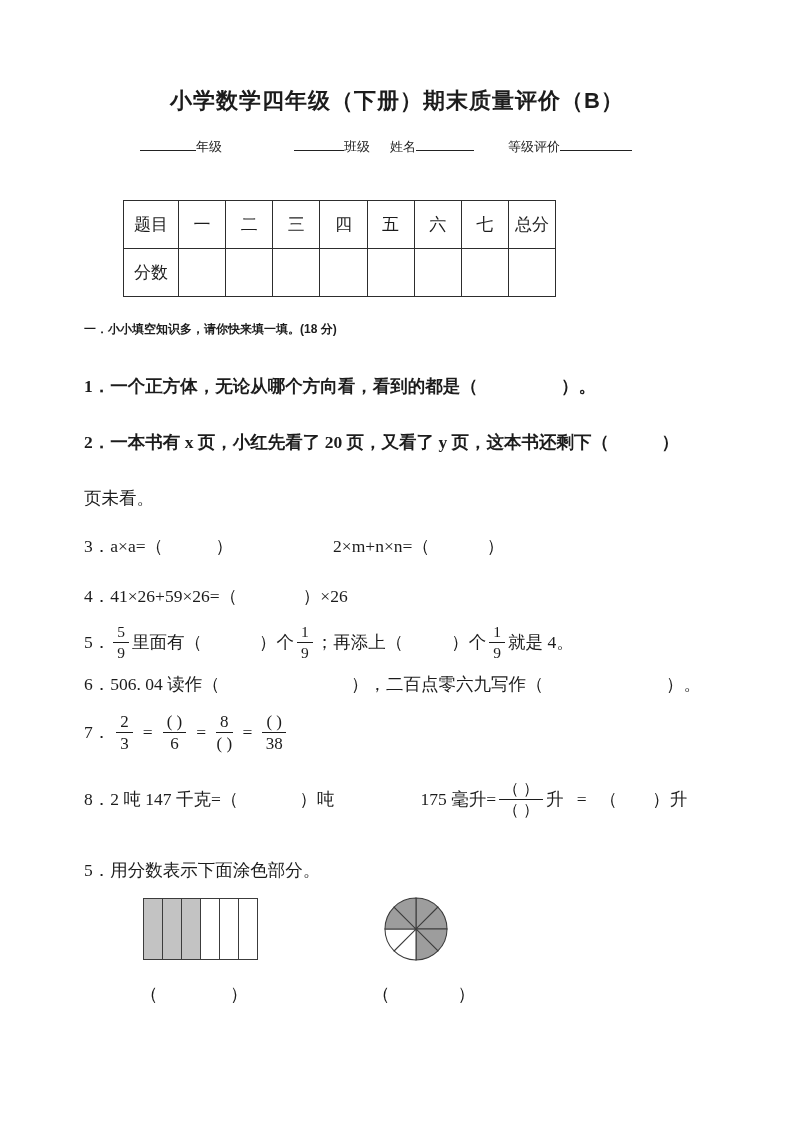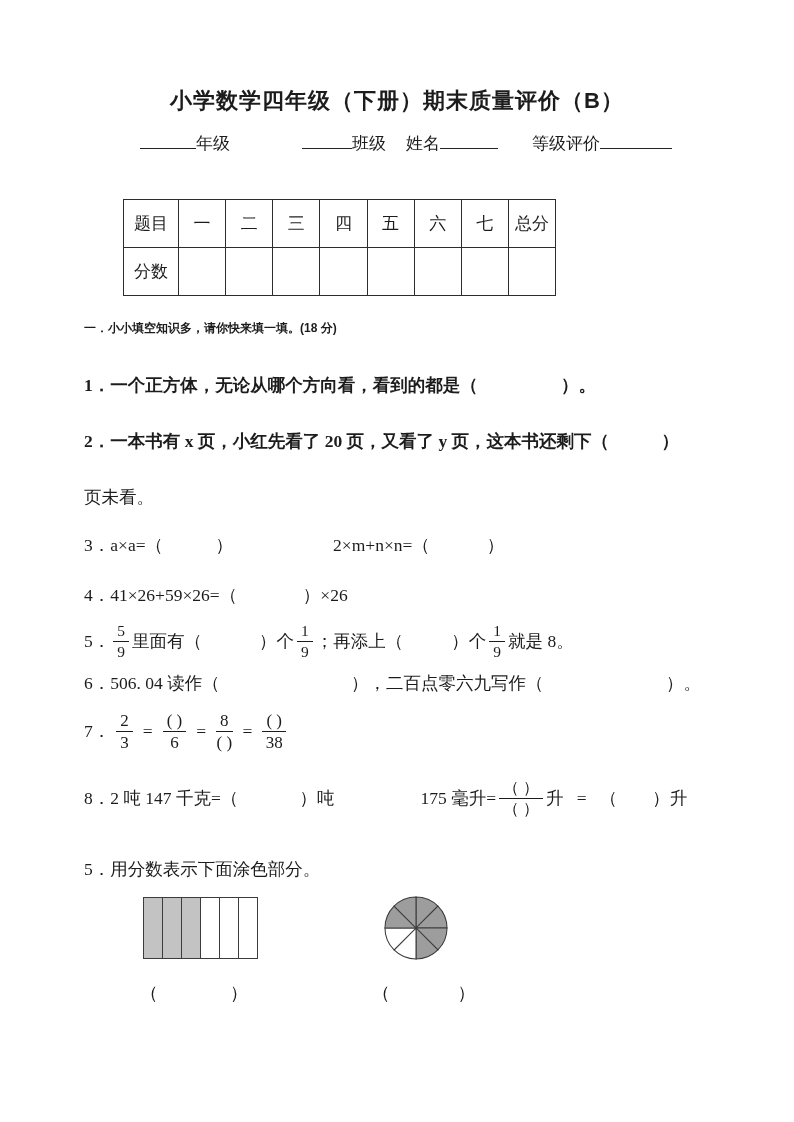--- a/index.html
+++ b/index.html
@@ -15,23 +15,23 @@
   }
   .title {
     text-align:center;
     font-family:"Liberation Sans","DejaVu Sans",sans-serif;
     font-weight:bold;
     font-size:22px;
     letter-spacing:1px;
     white-space:pre-wrap;
   }
   .info-line {
-    margin-top:16px;
+    margin-top:22px;
     padding-left:56px;
-    font-size:17px;
+    font-size:13px;
     white-space:nowrap;
   }
   .blank {
     display:inline-block;
     border-bottom:1.5px solid #222222;
   }
   .b1{width:56px;} .b2{width:50px; margin-left:72px;} .b3{width:58px;} .b4{width:72px;}
   .lbl-name{margin-left:20px;} .lbl-rating{margin-left:34px;}
 
   table.score {
@@ -150,21 +150,21 @@
 
   <div class="q q4">4．41×26+59×26=（               ）×26</div>
 
   <div class="q q5">
     <span>5．</span>
     <span class="frac"><span class="num">5</span><span class="den">9</span></span>
     <span style="white-space:pre-wrap;">里面有（             ）个</span>
     <span class="frac"><span class="num">1</span><span class="den">9</span></span>
     <span style="white-space:pre-wrap;">；再添上（           ）个</span>
     <span class="frac"><span class="num">1</span><span class="den">9</span></span>
-    <span style="white-space:pre-wrap;">就是 8。</span>
+    <span style="white-space:pre-wrap;">就是 4。</span>
   </div>
 
   <div class="q q6">6．506. 04 读作（                              ），二百点零六九写作（                            ）。</div>
 
   <div class="q q7">
     <span>7．</span>
     <span class="frac"><span class="num">2</span><span class="den">3</span></span>
     <span class="eq">=</span>
     <span class="frac"><span class="num">( )</span><span class="den">6</span></span>
     <span class="eq">=</span>

